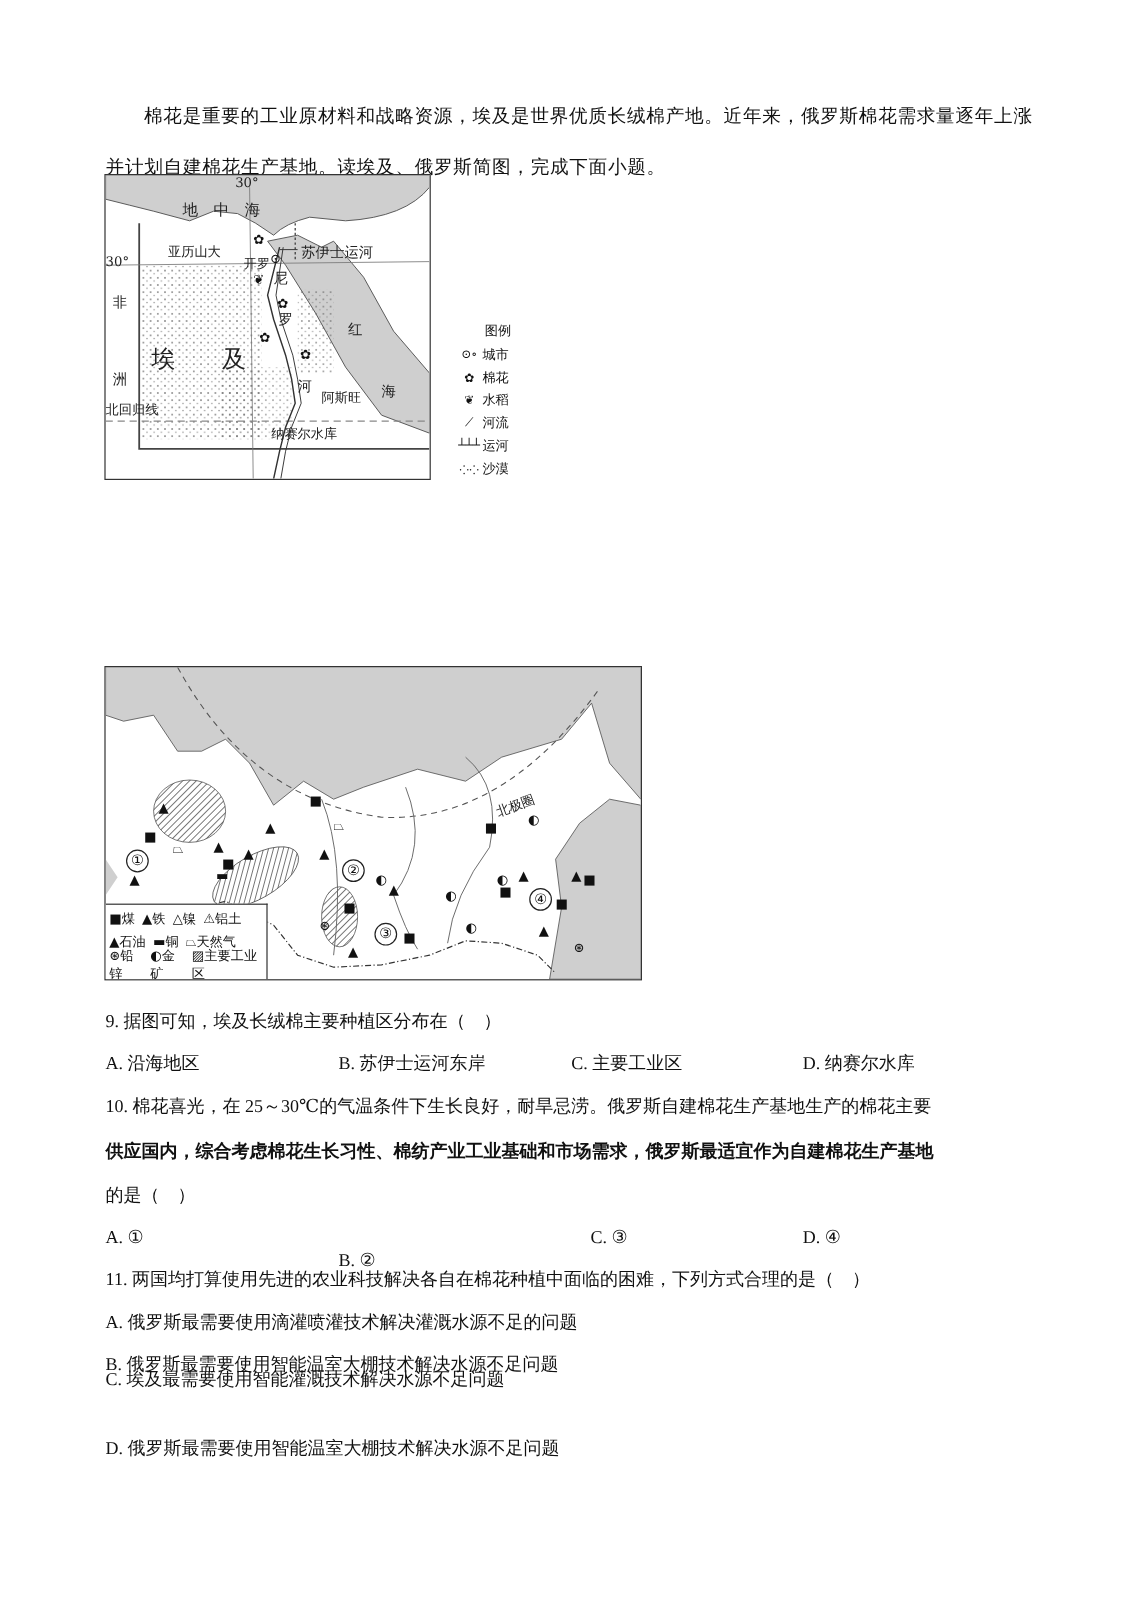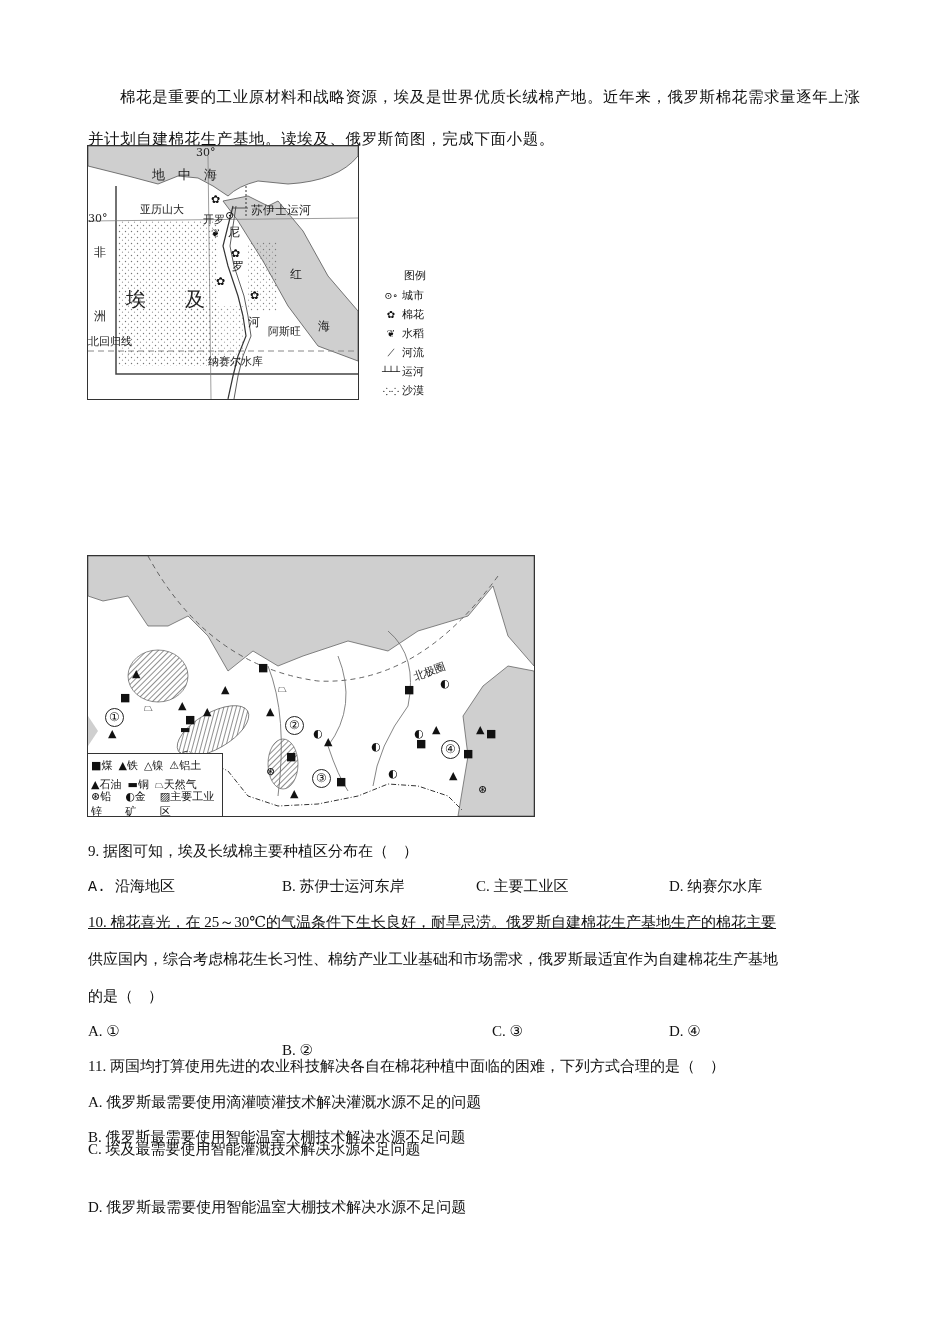--- a/index.html
+++ b/index.html
@@ -72,21 +72,21 @@
   <span class="lbl" style="left:144px;top:112px;font-size:12px">罗</span>
   <span class="lbl" style="left:160px;top:168px;font-size:12px">河</span>
   <span class="lbl" style="left:202px;top:120px;font-size:12px">红</span>
   <span class="lbl" style="left:230px;top:172px;font-size:12px">海</span>
   <span class="lbl" style="left:6px;top:98px;font-size:12px">非</span>
   <span class="lbl" style="left:6px;top:162px;font-size:12px">洲</span>
   <span class="lbl big" style="left:38px;top:140px;">埃</span>
   <span class="lbl big" style="left:97px;top:140px;">及</span>
   <span class="lbl" style="left:0px;top:188px;">北回归线</span>
   <span class="lbl" style="left:180px;top:178px;">阿斯旺</span>
-  <span class="lbl" style="left:120px;top:208px;">纳赛尔水库</span>
+  <span class="lbl" style="left:138px;top:208px;">纳赛尔水库</span>
   <span class="mk" style="left:123px;top:48px;">✿</span>
   <span class="mk" style="left:143px;top:102px;">✿</span>
   <span class="mk" style="left:128px;top:130px;">✿</span>
   <span class="mk" style="left:162px;top:144px;">✿</span>
   <span class="mk" style="left:123px;top:82px;">❦</span>
 </div>
 
 <div class="legend-egypt">
   <div class="title">图例</div>
   <div class="row">
@@ -193,27 +193,27 @@
     </div>
     <div class="row">
       <span><span>⊛</span><span>铅锌</span></span>
       <span><span>◐</span><span>金矿</span></span>
       <span><span>▨</span><span>主要工业区</span></span>
     </div>
   </div>
 </div>
 
 <div class="q" style="top:842px;">9. 据图可知，埃及长绒棉主要种植区分布在（　）</div>
-<div class="opt" style="left:88px;top:877px;font-family:Liberation Mono, monospace;">A. 沿海地区</div>
+<div class="opt" style="left:88px;top:877px;">A. 沿海地区</div>
 <div class="opt" style="left:282px;top:877px;">B. 苏伊士运河东岸</div>
 <div class="opt" style="left:476px;top:877px;">C. 主要工业区</div>
 <div class="opt" style="left:669px;top:877px;">D. 纳赛尔水库</div>
 
-<div class="q" style="top:913px;text-decoration:underline;">10. 棉花喜光，在 25～30℃的气温条件下生长良好，耐旱忌涝。俄罗斯自建棉花生产基地生产的棉花主要</div>
-<div class="q" style="top:950px;">供应国内，综合考虑棉花生长习性、棉纺产业工业基础和市场需求，俄罗斯最适宜作为自建棉花生产基地</div>
+<div class="q" style="top:913px;">10. 棉花喜光，在 25～30℃的气温条件下生长良好，耐旱忌涝。俄罗斯自建棉花生产基地生产的棉花主要</div>
+<div class="q" style="top:950px;font-weight:bold;">供应国内，综合考虑棉花生长习性、棉纺产业工业基础和市场需求，俄罗斯最适宜作为自建棉花生产基地</div>
 <div class="q" style="top:987px;">的是（　）</div>
 <div class="opt" style="left:88px;top:1022px;">A. ①</div>
 <div class="opt" style="left:282px;top:1022px;margin-top:19px;">B. ②</div>
 <div class="opt" style="left:492px;top:1022px;">C. ③</div>
 <div class="opt" style="left:669px;top:1022px;">D. ④</div>
 
 <div class="q" style="top:1057px;">11. 两国均打算使用先进的农业科技解决各自在棉花种植中面临的困难，下列方式合理的是（　）</div>
 <div class="opt" style="left:88px;top:1093px;">A. 俄罗斯最需要使用滴灌喷灌技术解决灌溉水源不足的问题</div>
 <div class="opt" style="left:88px;top:1128px;">B. 俄罗斯最需要使用智能温室大棚技术解决水源不足问题</div>
 <div class="opt" style="left:88px;top:1140px;">C. 埃及最需要使用智能灌溉技术解决水源不足问题</div>

